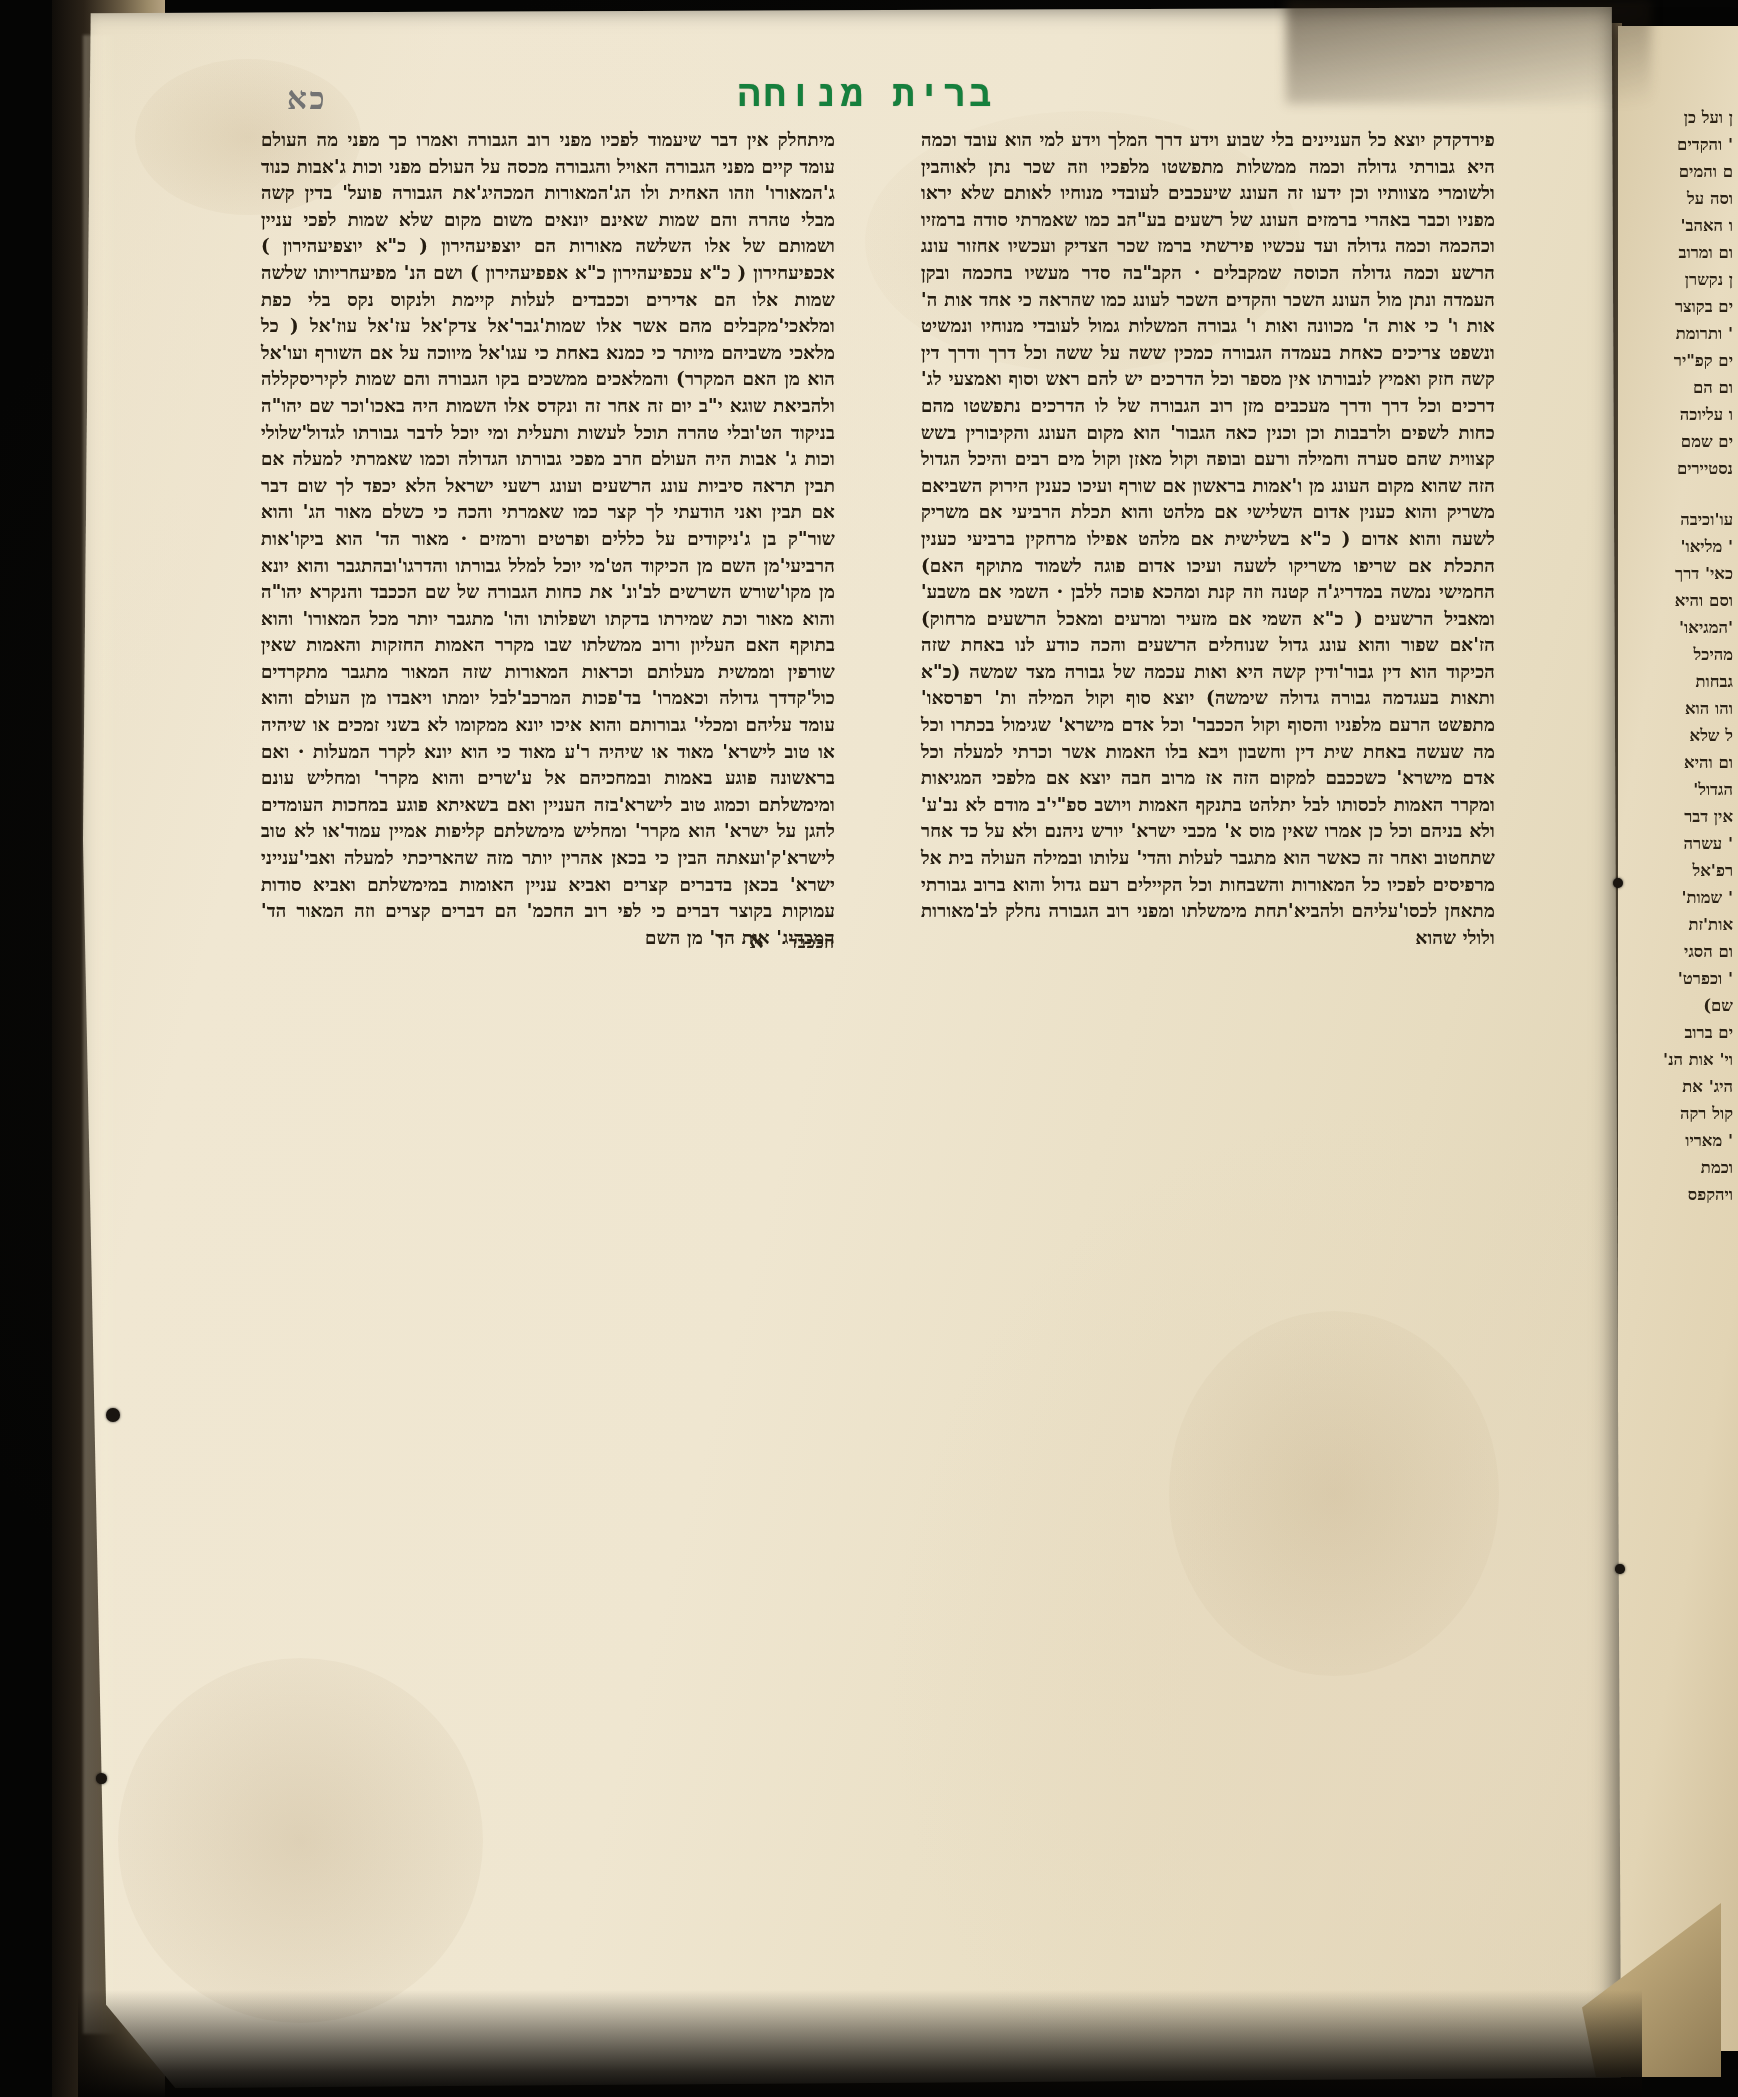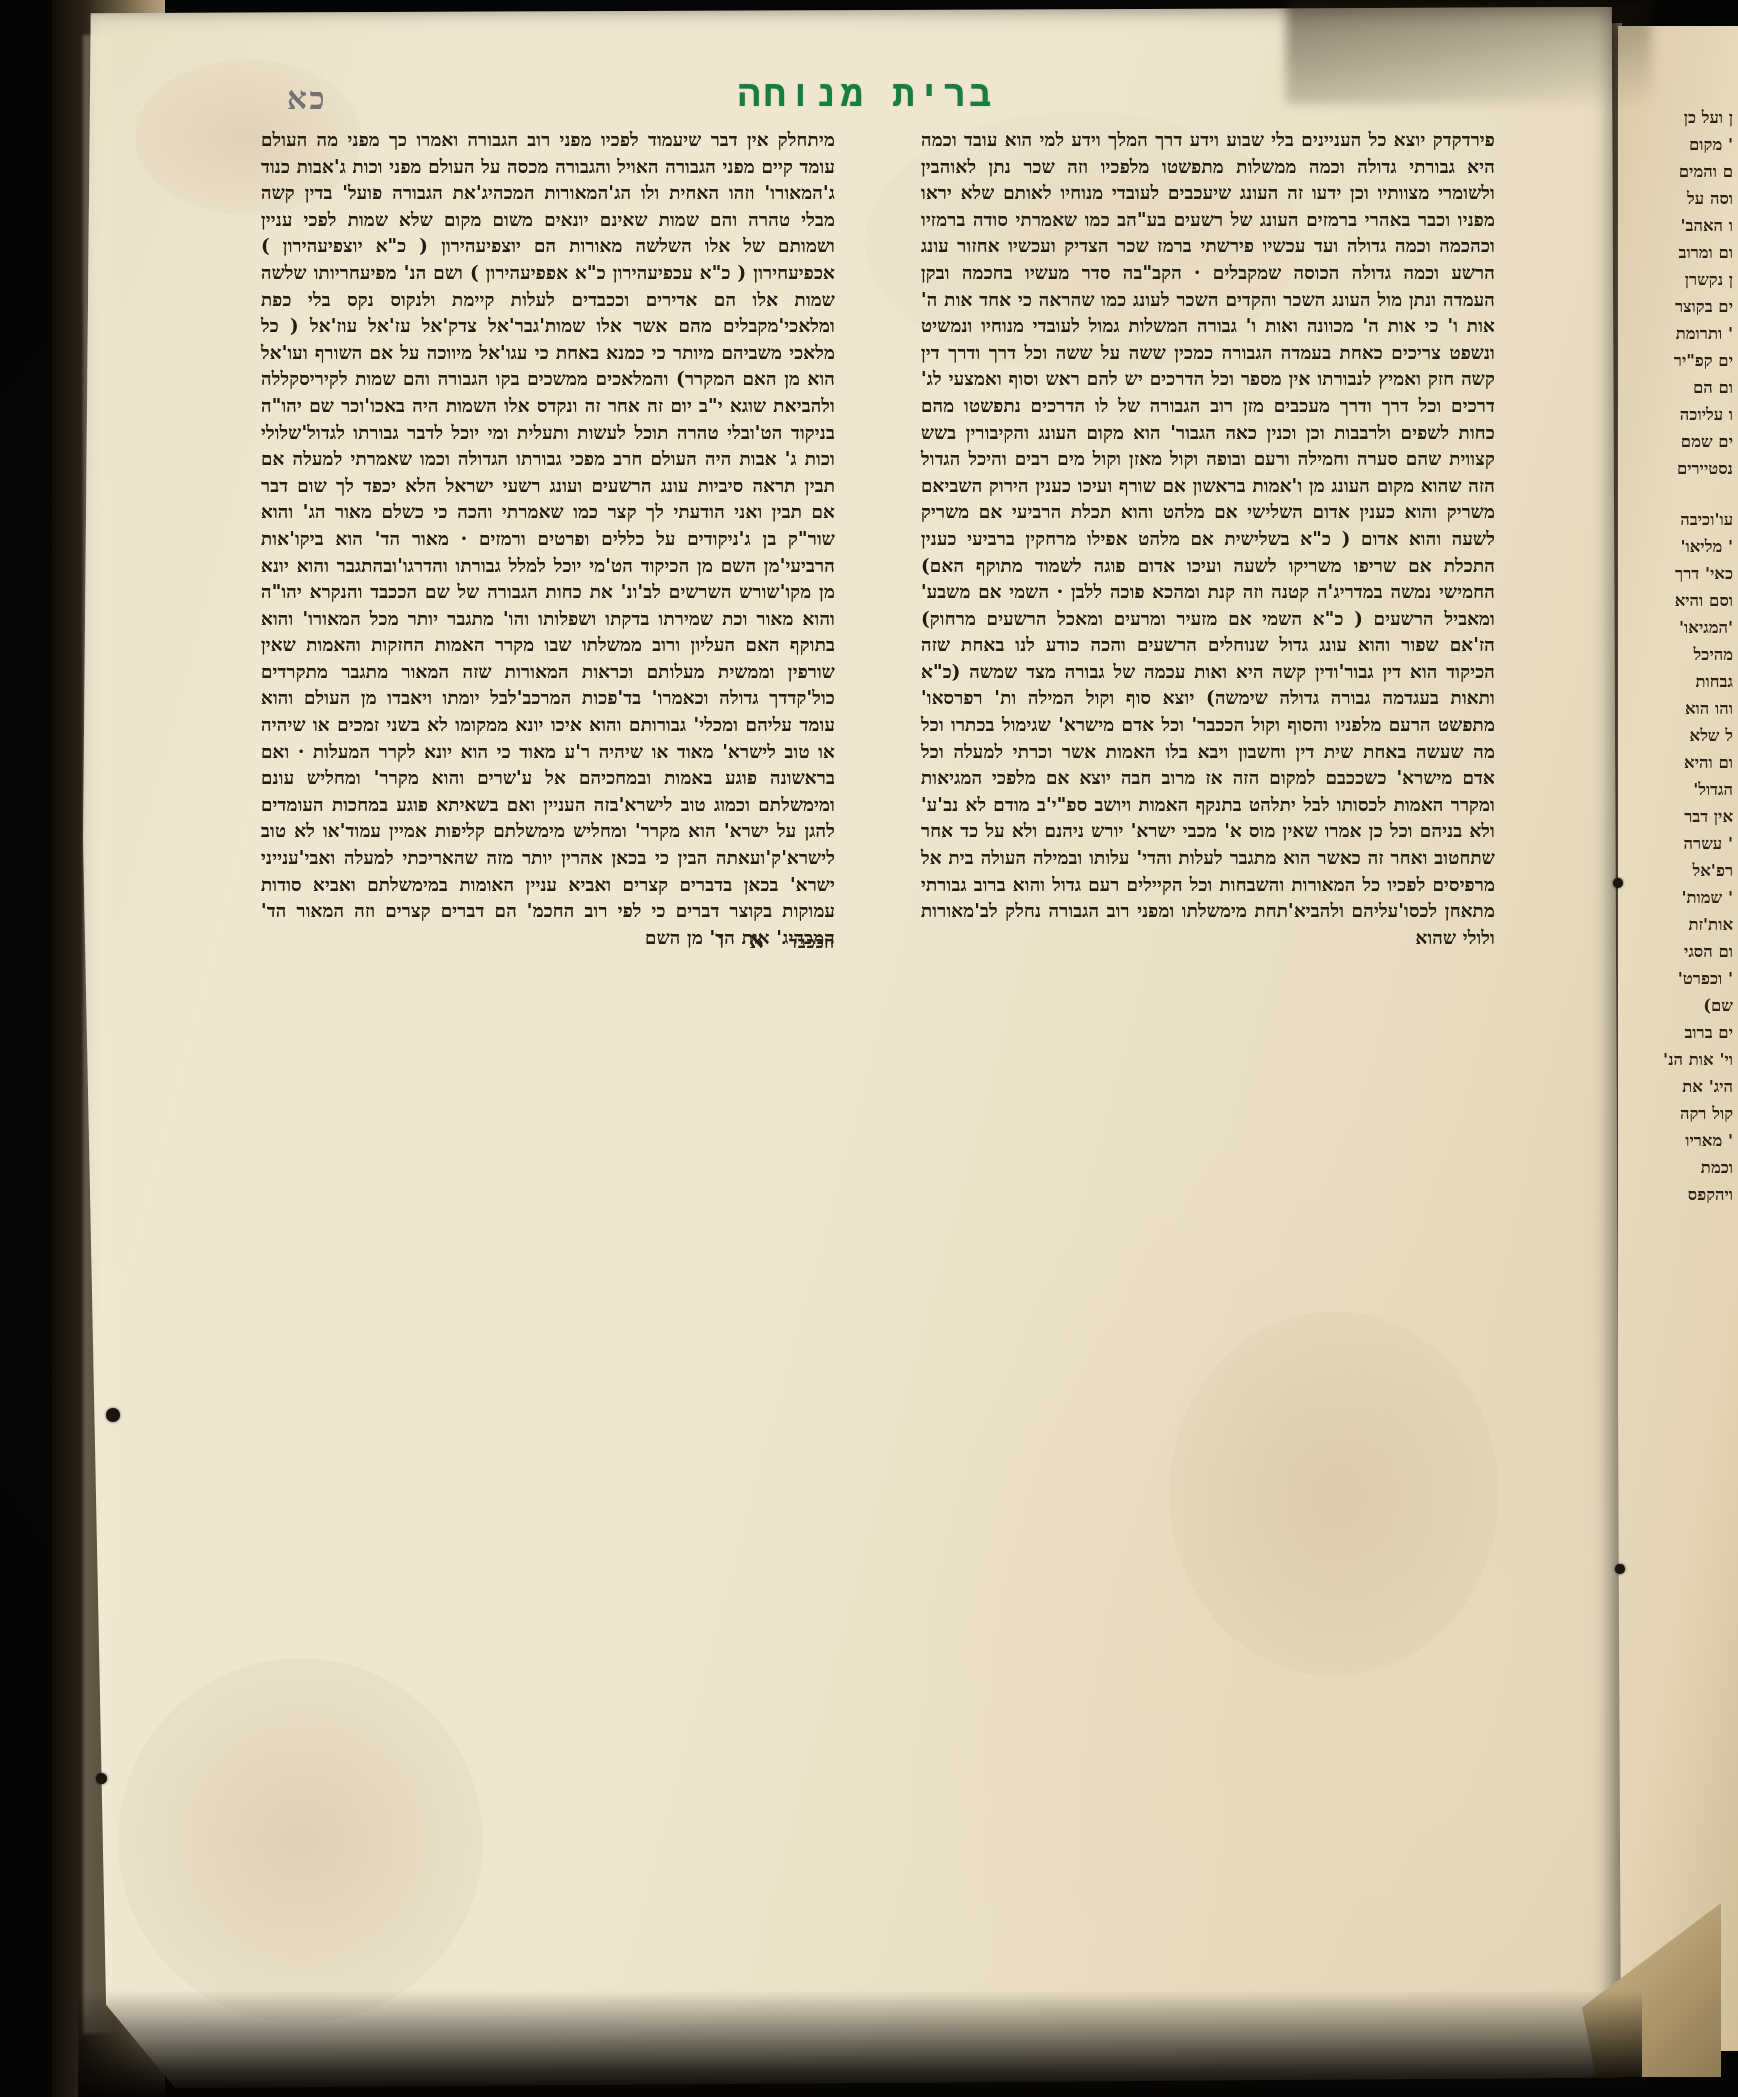--- a/index.html
+++ b/index.html
@@ -278,21 +278,21 @@
       <div class="footline">
         <span class="sig">הככבד</span>
         <span>א ו</span>
       </div>
     </div>
 
   </div>
 
   <div id="margin-col">
       <div style="white-space: nowrap;">ן ועל כן</div>
-      <div style="white-space: nowrap;">' מקום</div>
+      <div style="white-space: nowrap;">' והקדים</div>
       <div style="white-space: nowrap;">ם והמים</div>
       <div style="white-space: nowrap;">וסה על</div>
       <div style="white-space: nowrap;">ו האהב'</div>
       <div style="white-space: nowrap;">ום ומרוב</div>
       <div style="white-space: nowrap;">ן נקשרן</div>
       <div style="white-space: nowrap;">ים בקוצר</div>
       <div style="white-space: nowrap;">' ותרומת</div>
       <div style="white-space: nowrap;">ים קפ"יר</div>
       <div style="white-space: nowrap;">ום הם</div>
       <div style="white-space: nowrap;">ו עליוכה</div>

